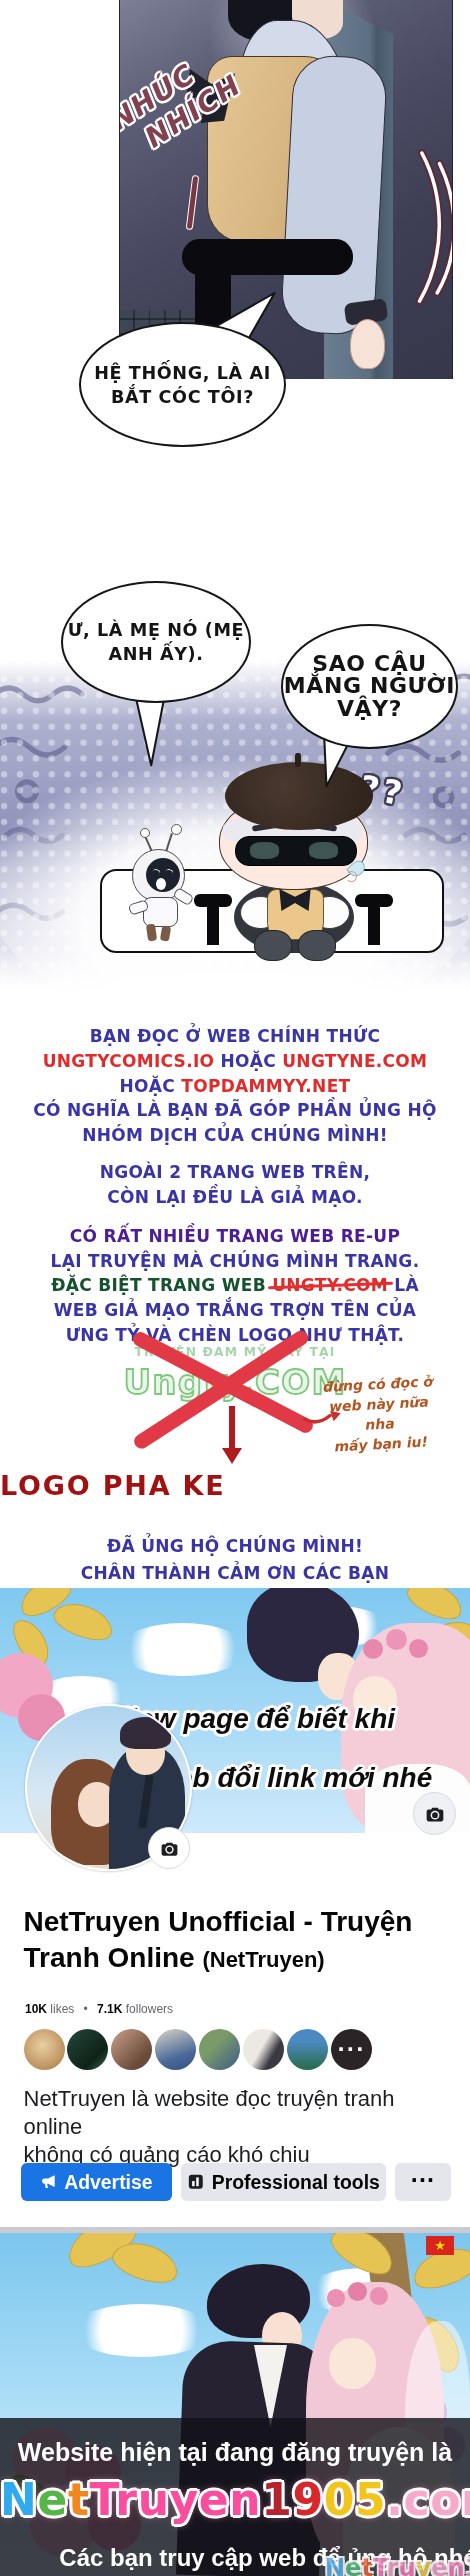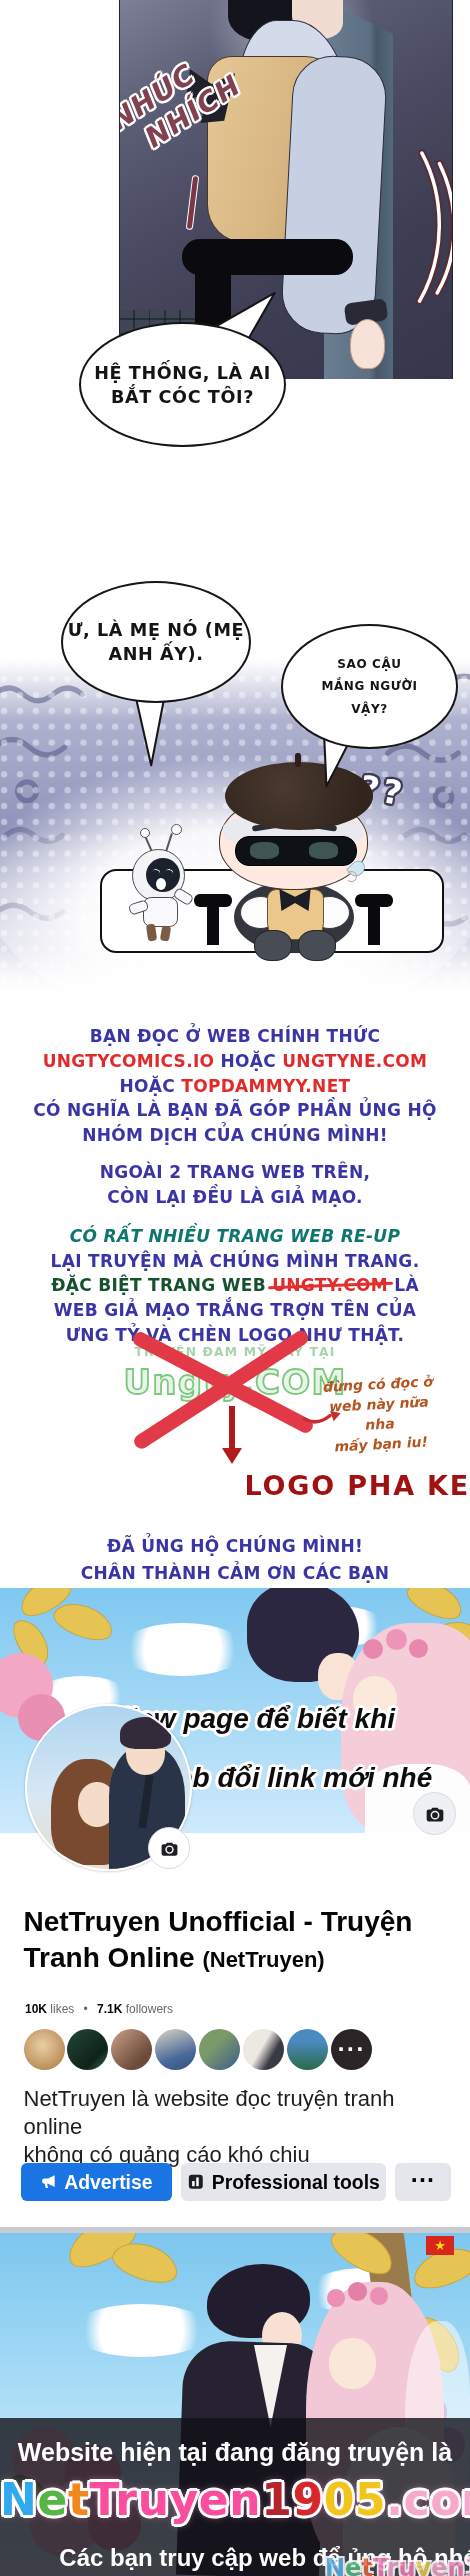--- a/index.html
+++ b/index.html
@@ -45,21 +45,21 @@
   .sfx div:nth-child(2){margin-left:20px;}
   .ow-sm{text-shadow:-1.8px -1.8px 0 #fff,1.8px -1.8px 0 #fff,-1.8px 1.8px 0 #fff,1.8px 1.8px 0 #fff,-2.4px 0 0 #fff,2.4px 0 0 #fff,0 -2.4px 0 #fff,0 2.4px 0 #fff;}
 
   
   .bubble{position:absolute;background:#fff;border:2.4px solid #161616;border-radius:50%;
           display:flex;flex-direction:column;align-items:center;justify-content:center;
           text-align:center;z-index:5;font-weight:bold;color:#141414;letter-spacing:0.6px;}
   .tail{position:absolute;z-index:4;}
   #bubble1{left:79px;top:322px;width:203px;height:121px;font-size:17.6px;line-height:24px;}
   #bubble2{left:61px;top:581px;width:186px;height:118px;font-size:17.6px;line-height:24px;}
-  #bubble3{left:281px;top:624px;width:173px;height:121px;font-size:12px;line-height:22.3px;}
+  #bubble3{left:281px;top:624px;width:173px;height:121px;font-size:22px;line-height:22.3px;}
 
   
   .white-rect{position:absolute;left:100px;top:869px;width:340px;height:80px;background:#fff;
               border:2.4px solid #101010;border-radius:16.5px;z-index:2;}
   .chibi{z-index:3;}
   .qmarks{position:absolute;left:360px;top:771px;z-index:3;font-size:33px;font-weight:bold;color:#fff;
           letter-spacing:3.5px;transform:rotate(10deg);
           text-shadow:-1.8px -1.8px 0 #403c58,1.8px -1.8px 0 #403c58,-1.8px 1.8px 0 #403c58,1.8px 1.8px 0 #403c58,-2.4px 0 0 #403c58,2.4px 0 0 #403c58,0 -2.4px 0 #403c58,0 2.4px 0 #403c58;}
 
   
@@ -70,21 +70,21 @@
                  transform:rotate(-2deg);border-radius:1.8px;}
   .fake-logo-tag{position:absolute;left:0;top:1345px;width:470px;text-align:center;font-size:12.3px;
                  font-weight:bold;color:#a8d4aa;letter-spacing:1.2px;z-index:1;}
   .fake-logo-brand{position:absolute;left:0;top:1362px;width:470px;text-align:center;font-size:34px;
                    font-weight:bold;color:#eaf5ea;-webkit-text-stroke:1.8px #7ec87e;letter-spacing:1.2px;z-index:1;}
   .handwritten{position:absolute;left:322px;top:1374px;width:115px;text-align:center;font-size:14px;
                font-weight:bold;font-style:italic;color:#b4541e;line-height:20px;transform:rotate(-3deg);z-index:3;}
   .down-arrow-shaft{position:absolute;left:229px;top:1406px;width:5.9px;height:42px;background:#b01b1b;z-index:3;}
   .down-arrow-head{position:absolute;left:222px;top:1448px;width:0;height:0;z-index:3;
                    border-left:10.6px solid transparent;border-right:10.6px solid transparent;border-top:16.5px solid #b01b1b;}
-  .logo-pha-ke{position:absolute;left:0;top:1470px;width:470px;text-align:right;font-size:27px;
+  .logo-pha-ke{position:absolute;left:0;top:1470px;width:470px;text-align:left;font-size:27px;
                font-weight:bold;color:#a01212;letter-spacing:1.8px;z-index:3;}
   .thanks{position:absolute;left:0;top:1533px;width:470px;text-align:center;font-size:17px;
           font-weight:bold;line-height:27px;letter-spacing:0.3px;}
 
   
   .cover{position:absolute;left:0;top:1588px;width:470px;height:245px;overflow:hidden;
          background:linear-gradient(180deg,#7fc8f0 0%,#a8daf6 55%,#cfeafc 100%);}
   .cloud{position:absolute;background:radial-gradient(circle,#fff 55%,rgba(255,255,255,0) 75%);border-radius:50%;}
   .leaf{position:absolute;background:#e6c454;border:1.2px solid #c8a43c;border-radius:50% 50% 50% 50%/60% 60% 40% 40%;}
   .flowerdot{position:absolute;border-radius:50%;}
@@ -276,21 +276,21 @@
   <div class="abs chibi" style="left:161px;top:926px;width:9.4px;height:15.3px;background:#7a5c46;border-radius:3.5px;transform:rotate(10deg);"></div>
 
   <div id="credits-lines">
       <div class="credit-line"><span style="color: rgb(58, 53, 166);">BẠN ĐỌC Ở WEB CHÍNH THỨC</span></div>
       <div class="credit-line"><span style="color: rgb(227, 42, 42);">UNGTYCOMICS.IO</span><span style="color: rgb(58, 53, 166);"> HOẶC </span><span style="color: rgb(227, 42, 42);">UNGTYNE.COM</span></div>
       <div class="credit-line"><span style="color: rgb(58, 53, 166);">HOẶC </span><span style="color: rgb(227, 42, 42);">TOPDAMMYY.NET</span></div>
       <div class="credit-line"><span style="color: rgb(58, 53, 166);">CÓ NGHĨA LÀ BẠN ĐÃ GÓP PHẦN ỦNG HỘ</span></div>
       <div class="credit-line"><span style="color: rgb(58, 53, 166);">NHÓM DỊCH CỦA CHÚNG MÌNH!</span></div>
       <div class="credit-line" style="margin-top: 14px;"><span style="color: rgb(58, 53, 166);">NGOÀI 2 TRANG WEB TRÊN,</span></div>
       <div class="credit-line"><span style="color: rgb(58, 53, 166);">CÒN LẠI ĐỀU LÀ GIẢ MẠO.</span></div>
-      <div class="credit-line" style="margin-top: 15.3px;"><span style="color: #0f766e; font-style: italic;">CÓ RẤT NHIỀU TRANG WEB RE-UP</span></div>
+      <div class="credit-line" style="margin-top: 15.3px;"><span style="color: #4c1d95;">CÓ RẤT NHIỀU TRANG WEB RE-UP</span></div>
       <div class="credit-line"><span style="color: rgb(58, 53, 166);">LẠI TRUYỆN MÀ CHÚNG MÌNH TRANG.</span></div>
       <div class="credit-line"><span style="color: #14532d;">ĐẶC BIỆT TRANG WEB </span><span class="strike" style="color: rgb(227, 42, 42);">UNGTY.COM</span><span style="color: rgb(58, 53, 166);"> LÀ</span></div>
       <div class="credit-line"><span style="color: rgb(58, 53, 166);">WEB GIẢ MẠO TRẮNG TRỢN TÊN CỦA</span></div>
       <div class="credit-line"><span style="color: rgb(58, 53, 166);">ƯNG TỶ VÀ CHÈN LOGO NHƯ THẬT.</span></div>
     </div>
 
   <div class="fake-logo-tag">TRUYỆN ĐAM MỸ HAY TẠI</div>
   <div class="fake-logo-brand">Ungty.COM</div>
   <svg class="abs" style="left:128px;top:1330px;z-index:3;" width="218" height="123" viewBox="0 0 370 210">
     <line x1="20" y1="16" x2="302" y2="163" stroke="#e13a46" stroke-width="25" stroke-linecap="round"></line>

